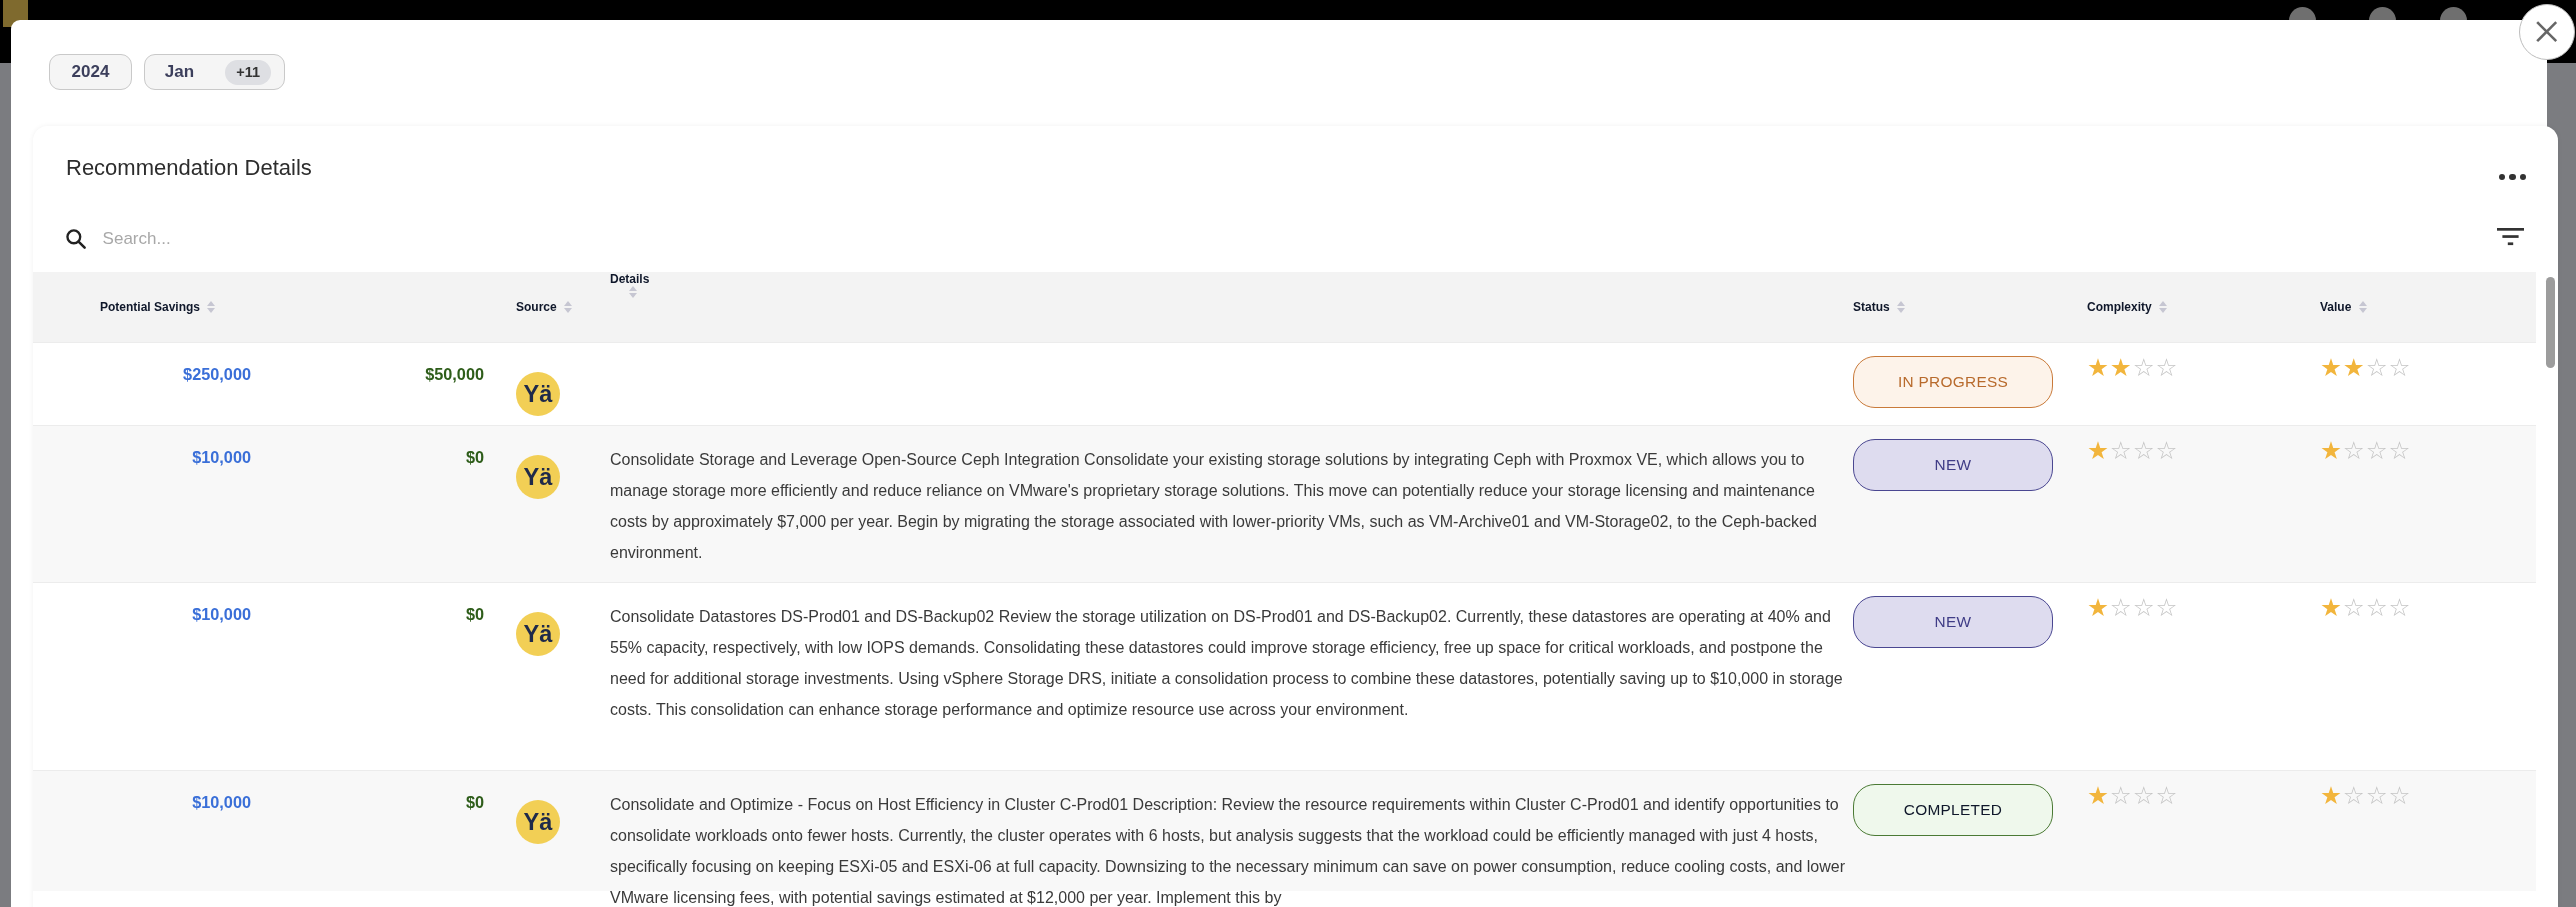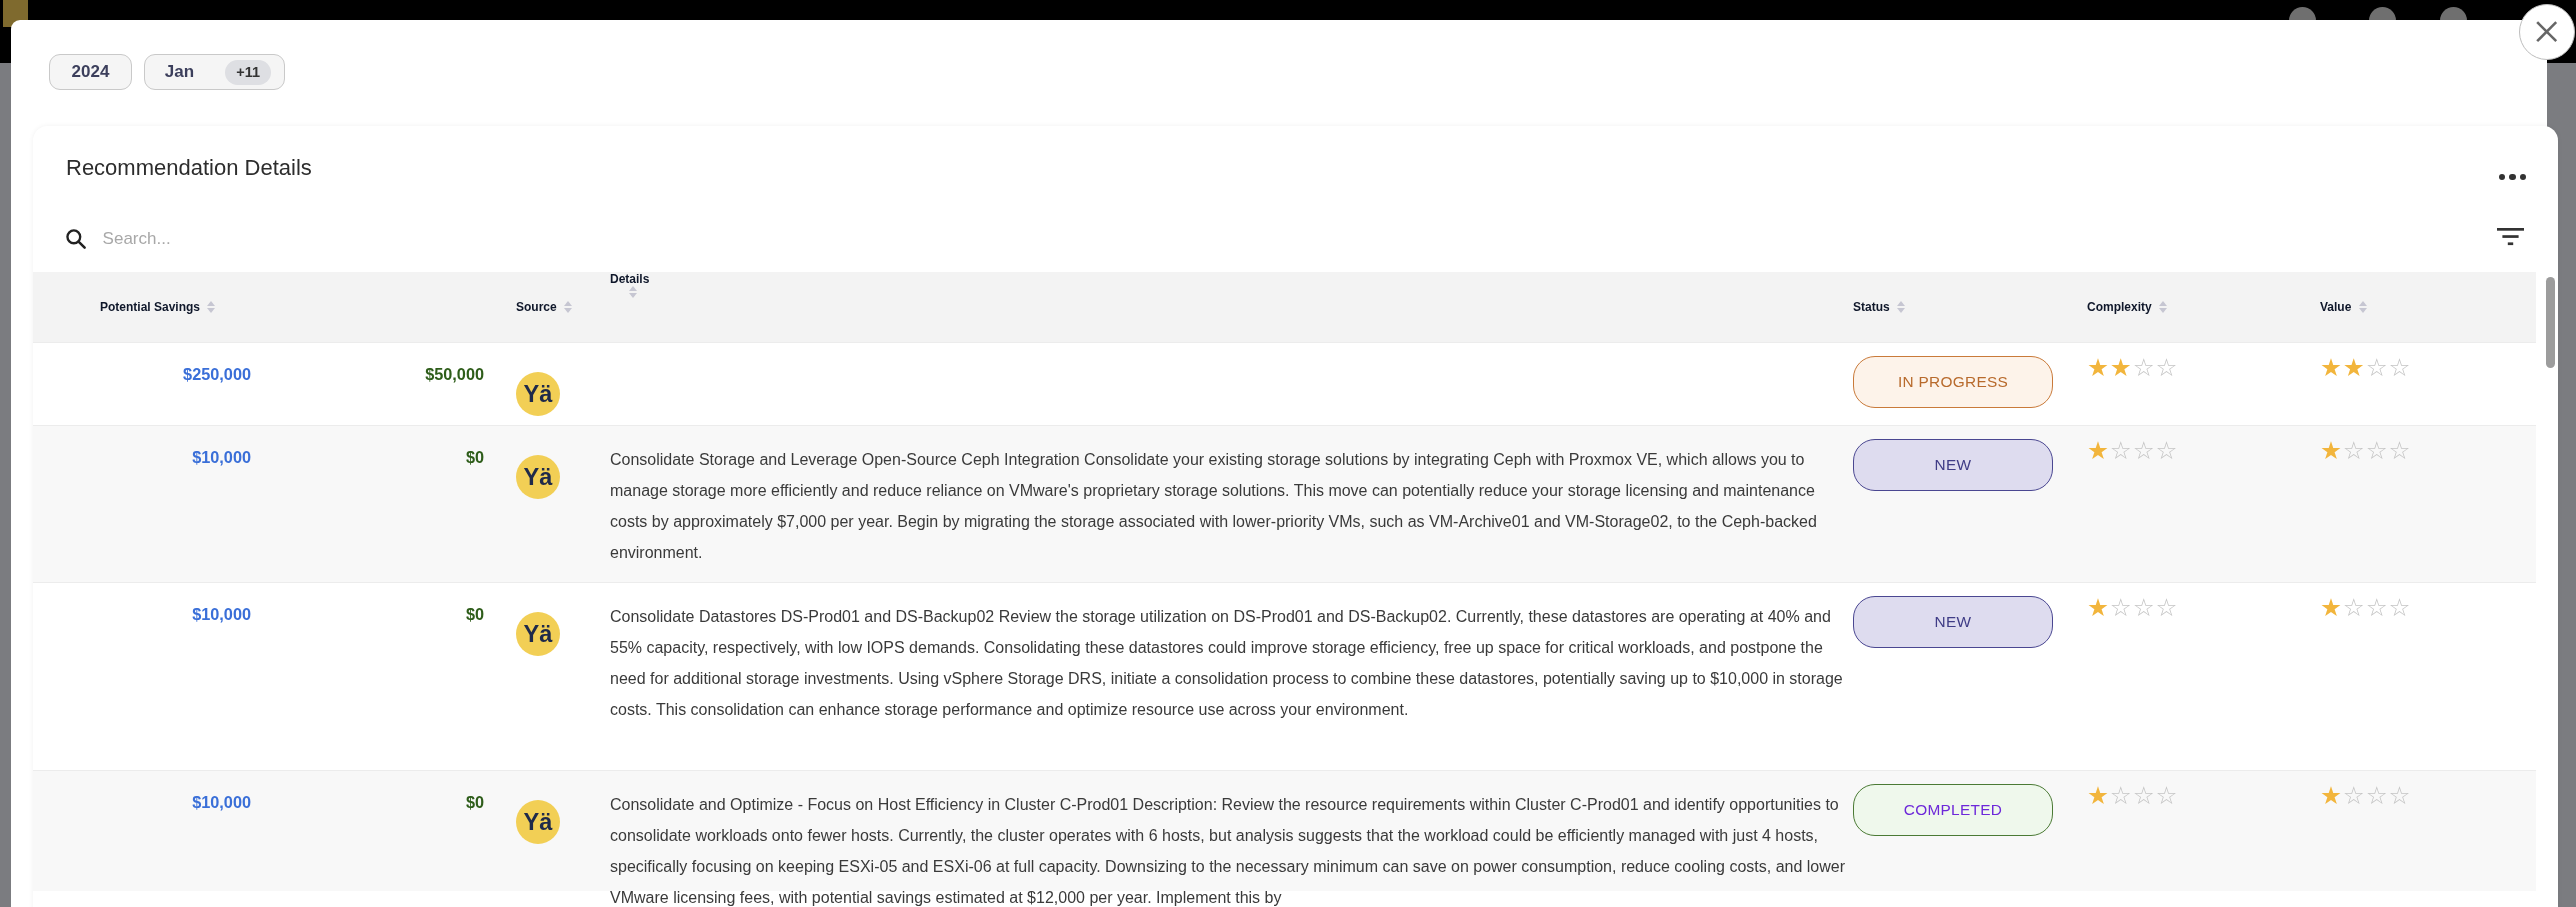--- a/index.html
+++ b/index.html
@@ -46,21 +46,21 @@
     .row { position: relative; border-top: 0.9px solid #ececec; }
     .row.alt { background: #f8f8f8; }
     .cell { position: absolute; }
     .pot { top: 22px; right: calc(2503px - 218px); font-size: 16.3px; font-weight: 700; color: #3a6fd8; text-align: right; }
     .real { top: 22px; right: calc(2503px - 451px); font-size: 16.3px; font-weight: 700; color: #2e5d1a; text-align: right; }
     .src { top: 29px; left: 483px; width: 44px; height: 44px; border-radius: 50%; background: #f2cf55; color: #1f2a4a; font-weight: 700; font-size: 23.6px; display: flex; align-items: center; justify-content: center; }
     .details { top: 18px; left: 577px; width: 1238px; font-size: 16px; line-height: 31px; color: #3a3a3a; }
     .badge { top: 12.7px; left: 1820px; width: 200px; height: 52px; border-radius: 22px; display: flex; align-items: center; justify-content: center; font-size: 15.4px; letter-spacing: 0.3px; }
     .badge.inprogress { background: #fdf3ea; border: 1.4px solid #c97a3a; color: #b86a2c; }
     .badge.new { background: #dedcef; border: 1.4px solid #4a4791; color: #3f3c86; }
-    .badge.completed { background: #eff8ec; border: 1.4px solid #4b7a35; color: #6d28d9; }
+    .badge.completed { background: #eff8ec; border: 1.4px solid #4b7a35; color: #0f172a; }
     .stars { top: 12.7px; display: flex; gap: 0.9px; font-size: 24.5px; line-height: 1; }
     .stars.complexity { left: 2054px; }
     .stars.value { left: 2287px; }
     .star.on { color: #f2b53c; }
     .star.off { color: #c4c4c4; }
 
     .scrollbar { position: absolute; left: 2513px; top: 146px; width: 9px; height: 655px; }
     .scroll-thumb { position: absolute; left: 0; top: 5.4px; width: 9px; height: 91px; background: #9c9c9c; border-radius: 4.5px; cursor: pointer; }
   </style>
 </head>

